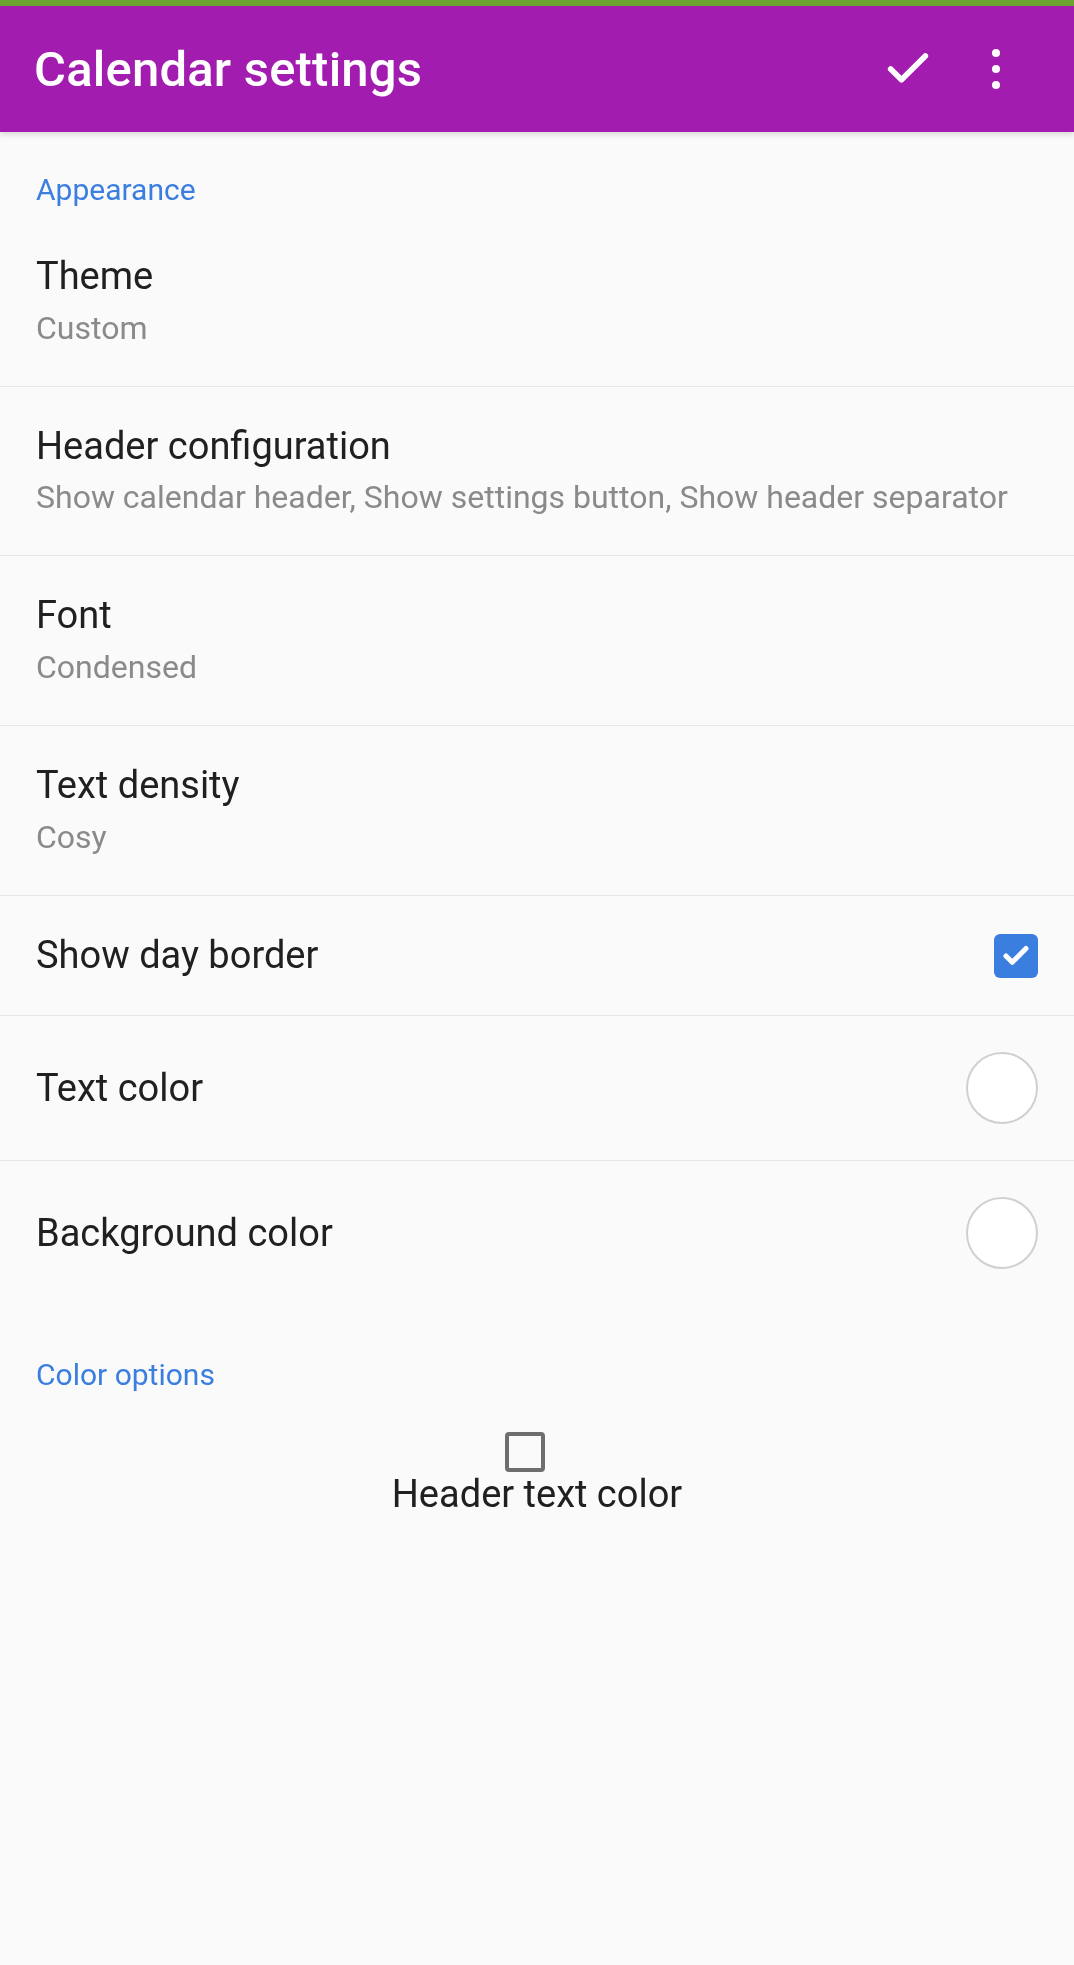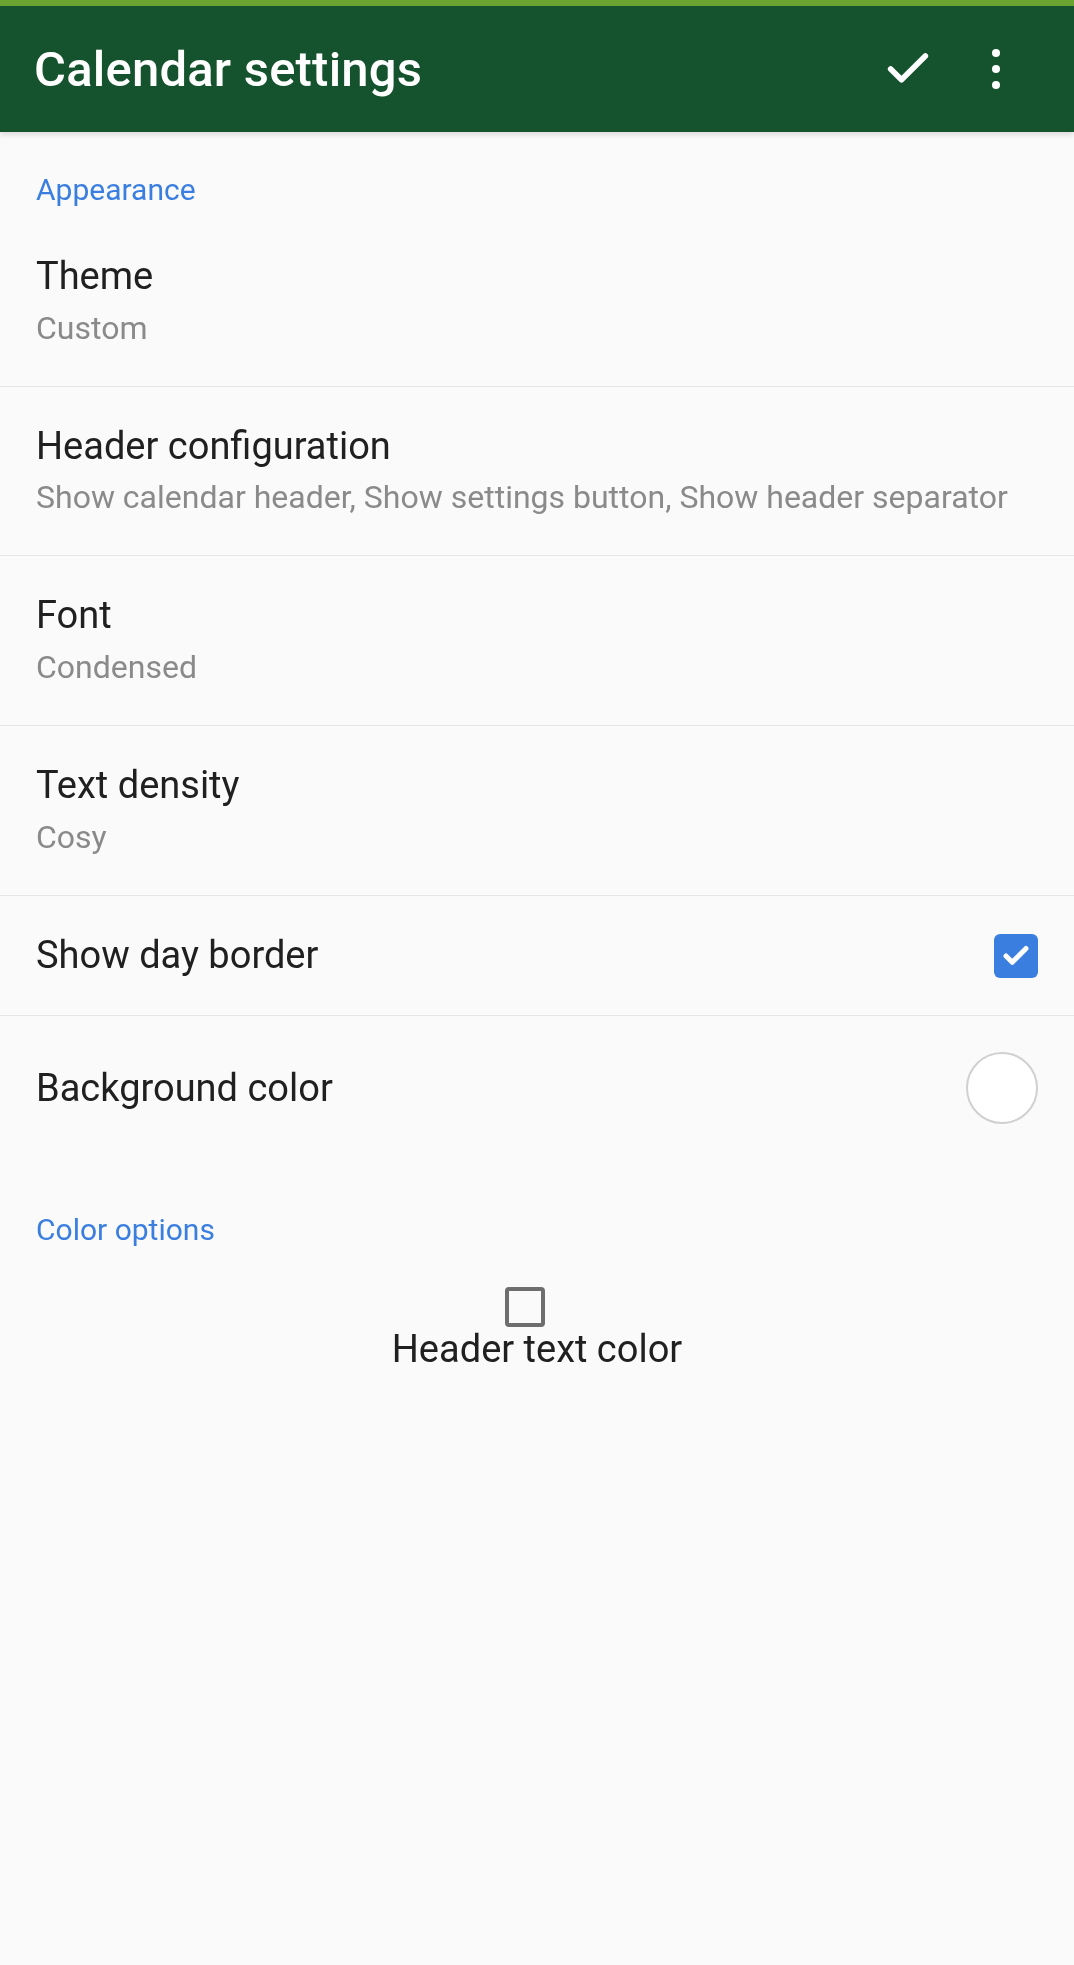--- a/index.html
+++ b/index.html
@@ -2,21 +2,21 @@
 <html><head>
 <meta charset="utf-8">
 <style>
   * { box-sizing: border-box; margin: 0; padding: 0; }
   html, body { width: 1074px; height: 1965px; font-family: Roboto, "Helvetica Neue", Arial, sans-serif; background: #fafafa; color: #222; overflow: hidden; }
   body { display: flex; flex-direction: column; }
 
   .status-bar { height: 6px; background: #6ba330; }
 
   .app-bar {
-    background: #14532d;
+    background: #a21caf;
     height: 126px;
     display: flex;
     align-items: center;
     padding: 0 34px 0 34px;
     box-shadow: 0 3px 5px rgba(0,0,0,0.12);
     position: relative;
   }
   .app-bar .title {
     color: #ffffff;
     font-size: 49px;
@@ -152,20 +152,28 @@
     </div>
     <div class="control">
       <div class="checkbox">
         <svg width="30" height="30" viewBox="0 0 24 24" fill="none" stroke="#ffffff" stroke-width="4" stroke-linecap="round" stroke-linejoin="round">
             <polyline points="20 6 9 17 4 12"></polyline>
           </svg>
       </div>
     </div>
   </div>
 
+  <div class="row">
+    <div class="text-col">
+      <div class="title-txt">Text color</div>
+    </div>
+    <div class="control">
+      <div class="color-swatch"></div>
+    </div>
+  </div>
 
   <div class="row noborder">
     <div class="text-col">
       <div class="title-txt">Background color</div>
     </div>
     <div class="control">
       <div class="color-swatch"></div>
     </div>
   </div>
 

